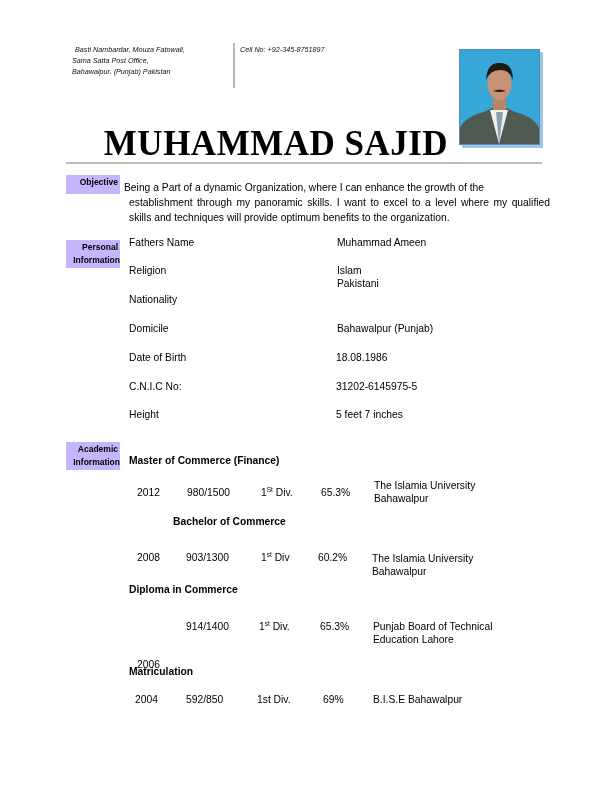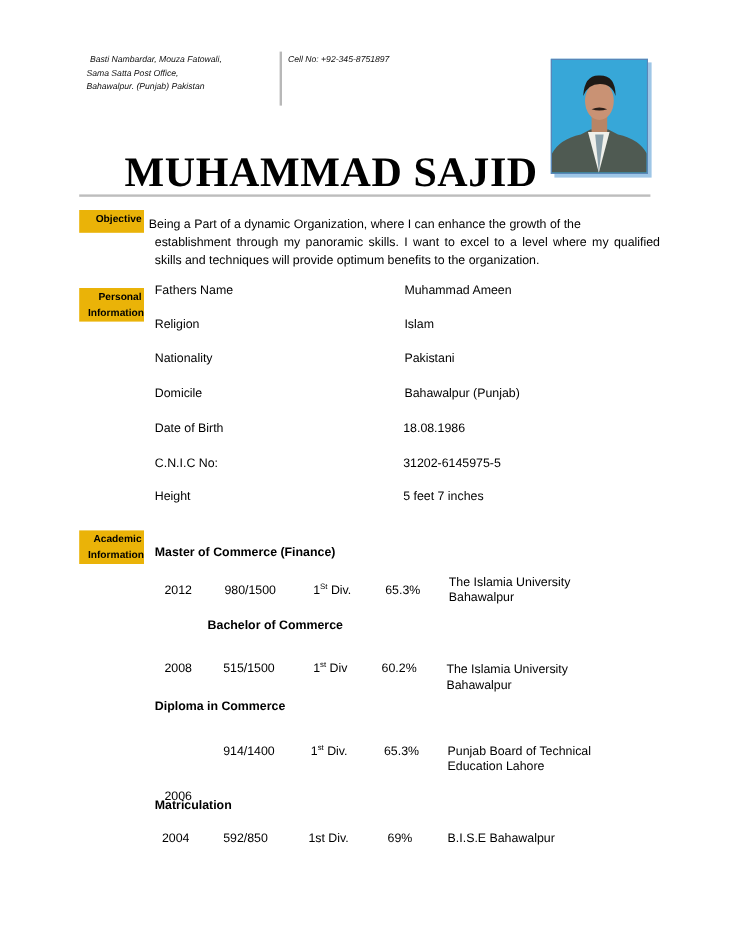--- a/index.html
+++ b/index.html
@@ -20,21 +20,21 @@
       border: 1px solid #5a86b8; box-shadow: 3px 3px 0 #9ec6e6;
       background: #36a6d6; overflow: hidden;
     }
     .name {
       left: 66px; top: 124px; width: 420px; text-align: center;
       font-family: "Liberation Serif", serif; font-weight: bold;
       font-size: 35px; letter-spacing: 0.5px; line-height: 40px;
     }
     .hr { left: 66px; top: 162px; width: 476px; height: 2px; background: #bdbdbd; }
     .label {
-      background: #eab308; font-weight: bold; font-size: 8.5px; line-height: 13px;
+      background: #c4b5fd; font-weight: bold; font-size: 8.5px; line-height: 13px;
       text-align: right; padding: 1px 2px 2px 4px; box-sizing: border-box;
       font-family: "Liberation Sans", sans-serif;
     }
     .objective-text {
       left: 124px; top: 180px; width: 426px; font-size: 10.3px; line-height: 15px;
       text-align: justify;
     }
     .objective-text .cont { padding-left: 5px; display: block; }
     .row { font-size: 10.3px; line-height: 13px; }
     .deg { font-weight: bold; font-size: 10.3px; }
@@ -82,21 +82,21 @@
   <div style="margin-right:-2px">Information</div>
 </div>
 
 <div class="abs row" style="left:129px; top:236px;">Fathers Name</div>
 <div class="abs row" style="left:337px; top:236px;">Muhammad Ameen</div>
 
 <div class="abs row" style="left:129px; top:264px;">Religion</div>
 <div class="abs row" style="left:337px; top:264px;text-align:center;">Islam</div>
 
 <div class="abs row" style="left:129px; top:293px;">Nationality</div>
-<div class="abs row" style="left:337px; top:293px;">Pakistani</div>
+<div class="abs row" style="left:337px; top:277px;">Pakistani</div>
 
 <div class="abs row" style="left:129px; top:322px;">Domicile</div>
 <div class="abs row" style="left:337px; top:322px;">Bahawalpur (Punjab)</div>
 
 <div class="abs row" style="left:129px; top:351px;">Date of Birth</div>
 <div class="abs row" style="left:336px; top:351px;">18.08.1986</div>
 
 <div class="abs row" style="left:129px; top:380px;">C.N.I.C No:</div>
 <div class="abs row" style="left:336px; top:380px;">31202-6145975-5</div>
 
@@ -113,21 +113,21 @@
 <div class="abs row" style="left:187px; top:486px;">980/1500</div>
 <div class="abs row" style="left:261px; top:486px;"><span>1</span><sup>St</sup><span> Div.</span></div>
 <div class="abs row" style="left:321px; top:486px;">65.3%</div>
 <div class="abs row" style="left:374px; top:479px;">
   <div>The Islamia University</div>
     <div>Bahawalpur</div>
 </div>
 
 <div class="abs deg" style="left:129px; top:516px;padding-left:44px;">Bachelor of Commerce</div>
 <div class="abs row" style="left:137px; top:551px;">2008</div>
-<div class="abs row" style="left:186px; top:551px;">515/1500</div>
+<div class="abs row" style="left:186px; top:551px;">903/1300</div>
 <div class="abs row" style="left:261px; top:551px;"><span>1</span><sup>st</sup><span> Div</span></div>
 <div class="abs row" style="left:318px; top:551px;">60.2%</div>
 <div class="abs row" style="left:372px; top:552px;">
   <div>The Islamia University</div>
     <div>Bahawalpur</div>
 </div>
 
 <div class="abs deg" style="left:129px; top:584px;">Diploma in Commerce</div>
 <div class="abs row" style="left:137px; top:620px;margin-top:38px;">2006</div>
 <div class="abs row" style="left:186px; top:620px;">914/1400</div>

